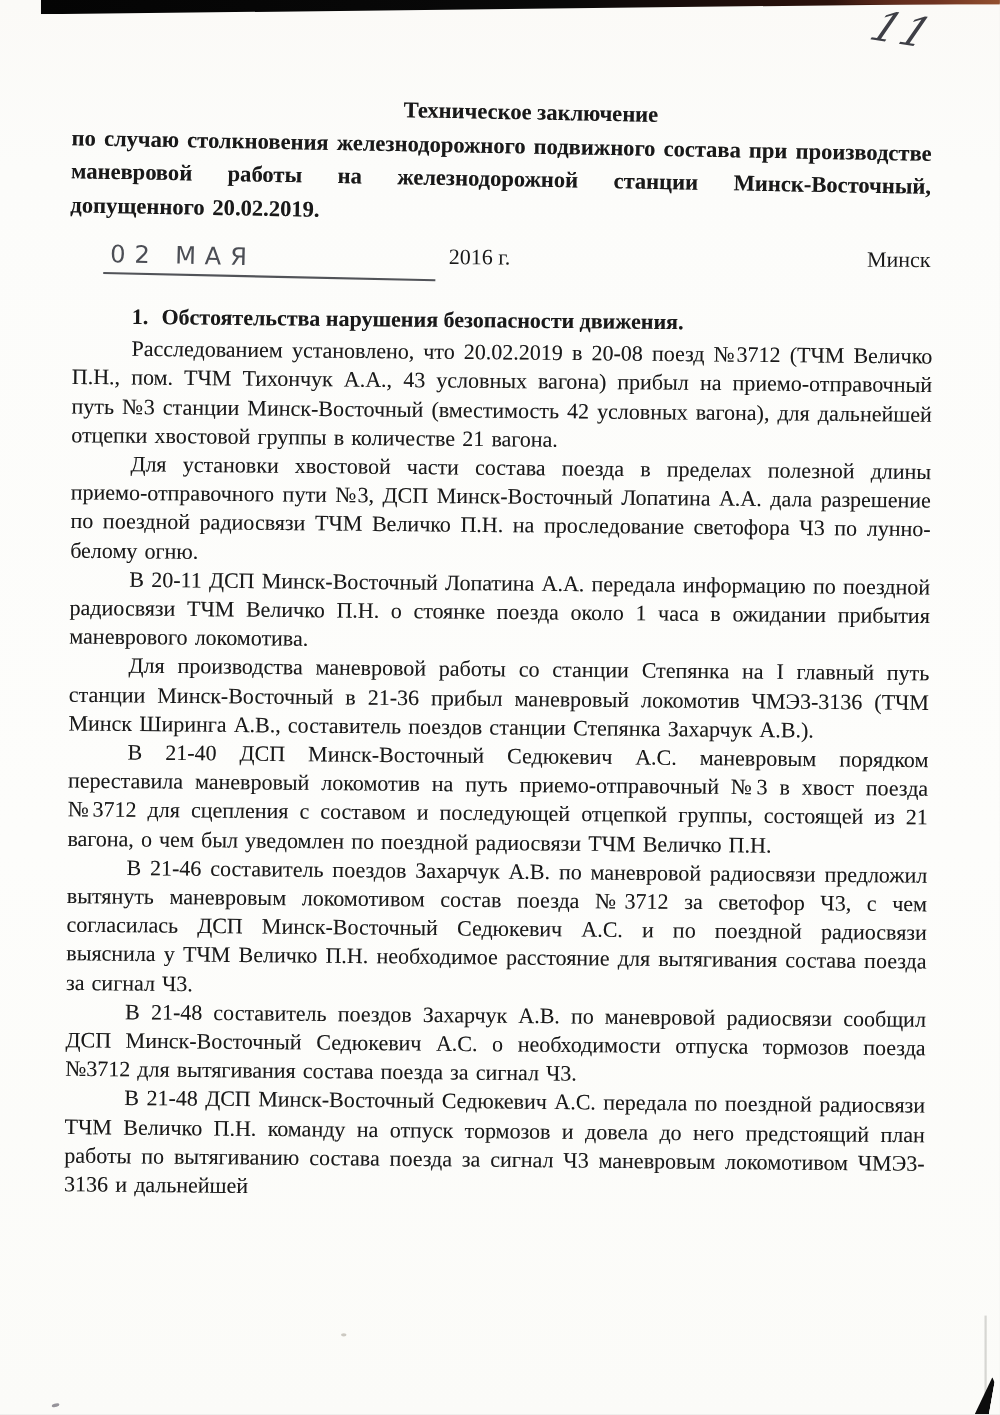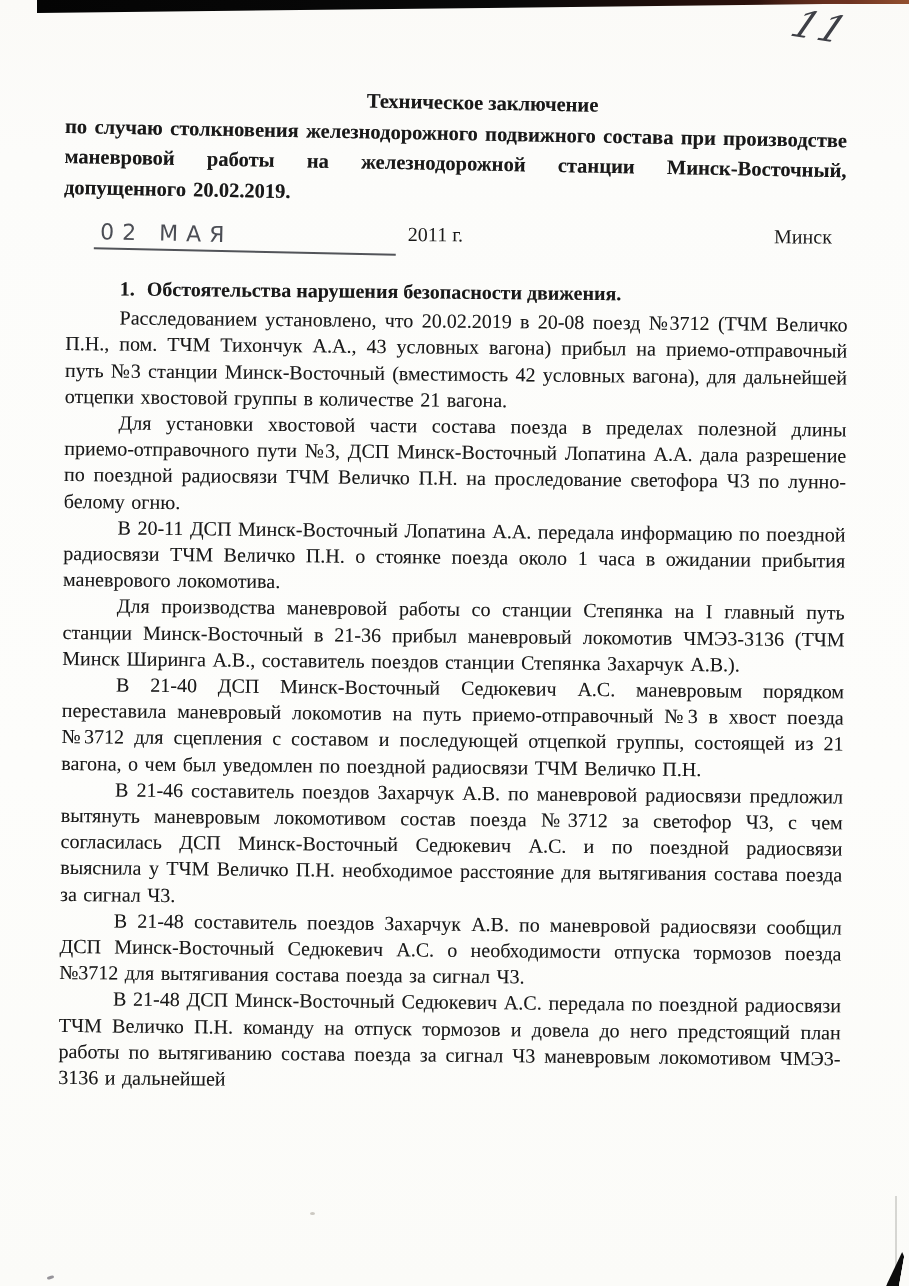--- a/index.html
+++ b/index.html
@@ -63,21 +63,21 @@
   }
   .hw-date{
     position:relative;margin-left:28px;width:296px;
     border-bottom:2px solid #3f4147;
     transform:rotate(0.9deg);transform-origin:0 100%;
     font-family:"DejaVu Sans", sans-serif;
     font-size:22px;letter-spacing:8px;color:#393c44;
     text-transform:uppercase;padding:0 0 3px 6px;opacity:.9;
   }
   .typed-year{margin-left:12px;}
-  .place{margin-left:auto;margin-right:16px;}
+  .place{margin-left:auto;margin-right:2px;}
 
   .body-block{
     margin-top:26px;
     transform:rotate(0.55deg);transform-origin:0 0;
     font-size:20px;line-height:26.2px;
     text-shadow:0 0 .5px rgba(25,25,25,.35);
   }
   .section-heading{
     font-weight:bold;margin:0 0 3px 0;padding-left:54px;
   }
@@ -102,21 +102,21 @@
 
   <div class="content">
 
     <div class="title-block">
       <div class="title-line">Техническое заключение</div>
       <div class="subtitle">по случаю столкновения железнодорожного подвижного состава при производстве маневровой работы на железнодорожной станции Минск-Восточный, допущенного 20.02.2019.</div>
     </div>
 
     <div class="date-row">
       <span class="hw-date">02 мая</span>
-      <span class="typed-year">2011 г.</span>
+      <span class="typed-year">2016 г.</span>
       <span class="place">Минск</span>
     </div>
 
     <div class="body-block">
       <div class="section-heading">
         <span class="num">1.</span><span>Обстоятельства нарушения безопасности движения.</span>
       </div>
       <p>Расследованием установлено, что 20.02.2019 в 20-08 поезд №3712 (ТЧМ Величко П.Н., пом. ТЧМ Тихончук А.А., 43 условных вагона) прибыл на приемо-отправочный путь №3 станции Минск-Восточный (вместимость 42 условных вагона), для дальнейшей отцепки хвостовой группы в количестве 21 вагона.</p>
       <p>Для установки хвостовой части состава поезда в пределах полезной длины приемо-отправочного пути №3, ДСП Минск-Восточный Лопатина А.А. дала разрешение по поездной радиосвязи ТЧМ Величко П.Н. на проследование светофора Ч3 по лунно-белому огню.</p>
       <p>В 20-11 ДСП Минск-Восточный Лопатина А.А. передала информацию по поездной радиосвязи ТЧМ Величко П.Н. о стоянке поезда около 1 часа в ожидании прибытия маневрового локомотива.</p>

